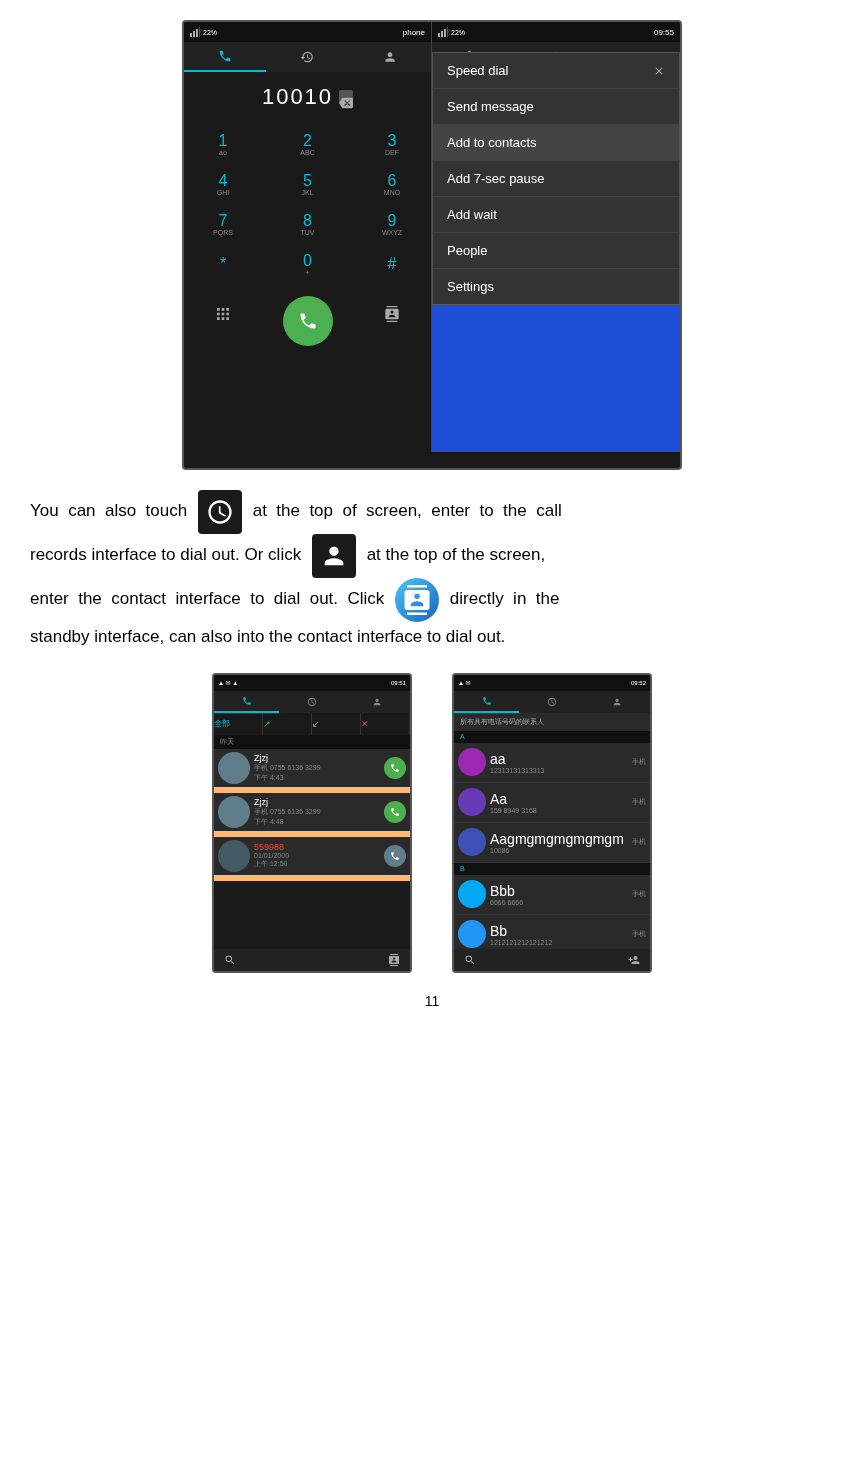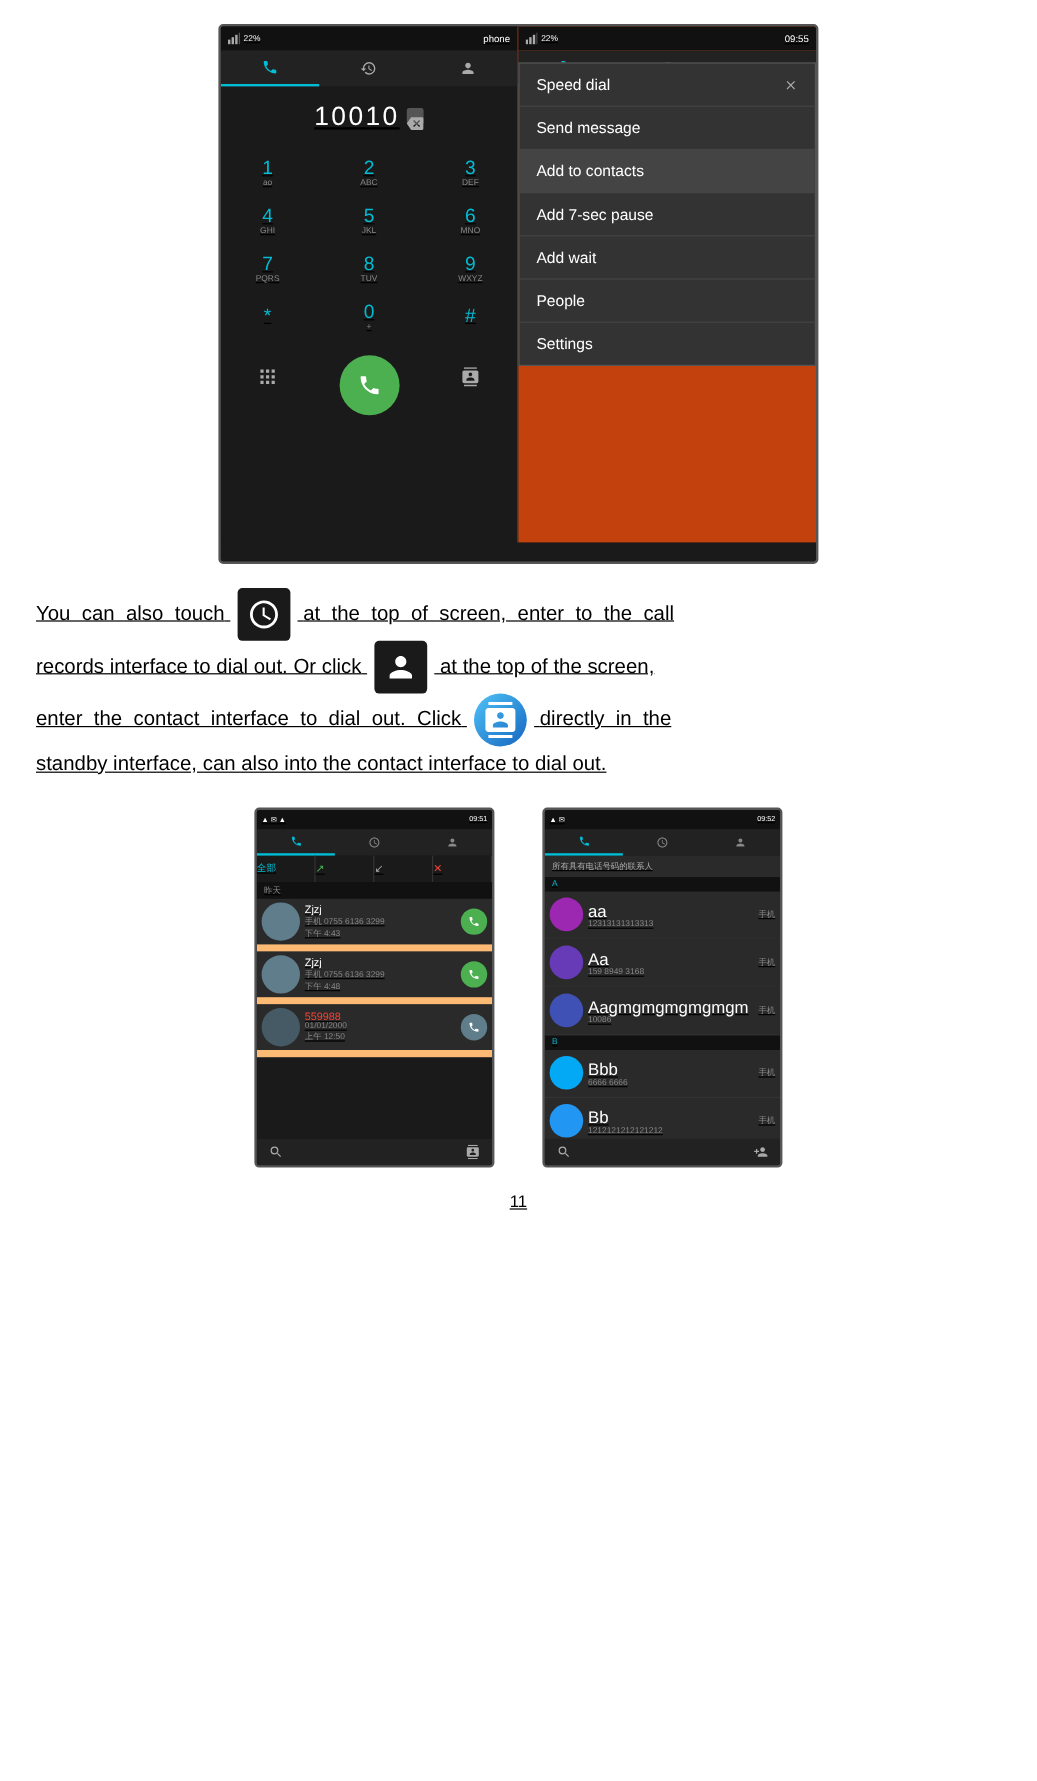--- a/index.html
+++ b/index.html
@@ -8,21 +8,20 @@
       min-height: 1484px;
       background: #ffffff;
       font-family: Arial, sans-serif;
       font-size: 16px;
       color: #000;
     }
 
     .page-container {
       width: 864px;
       padding: 20px 30px;
-      text-decoration: underline;
     }
 
     
     .top-screenshot-area {
       display: flex;
       justify-content: center;
       margin-bottom: 20px;
     }
 
     .phone-screenshot {
@@ -176,21 +175,21 @@
       background: #4caf50;
       border-radius: 50%;
       display: flex;
       align-items: center;
       justify-content: center;
     }
 
     
     .menu-half {
       width: 50%;
-      background: #c2410c;
+      background: #1d4ed8;
       position: relative;
     }
 
     .menu-tab-bar {
       display: flex;
       height: 30px;
       background: #222;
     }
 
     .menu-tab {

